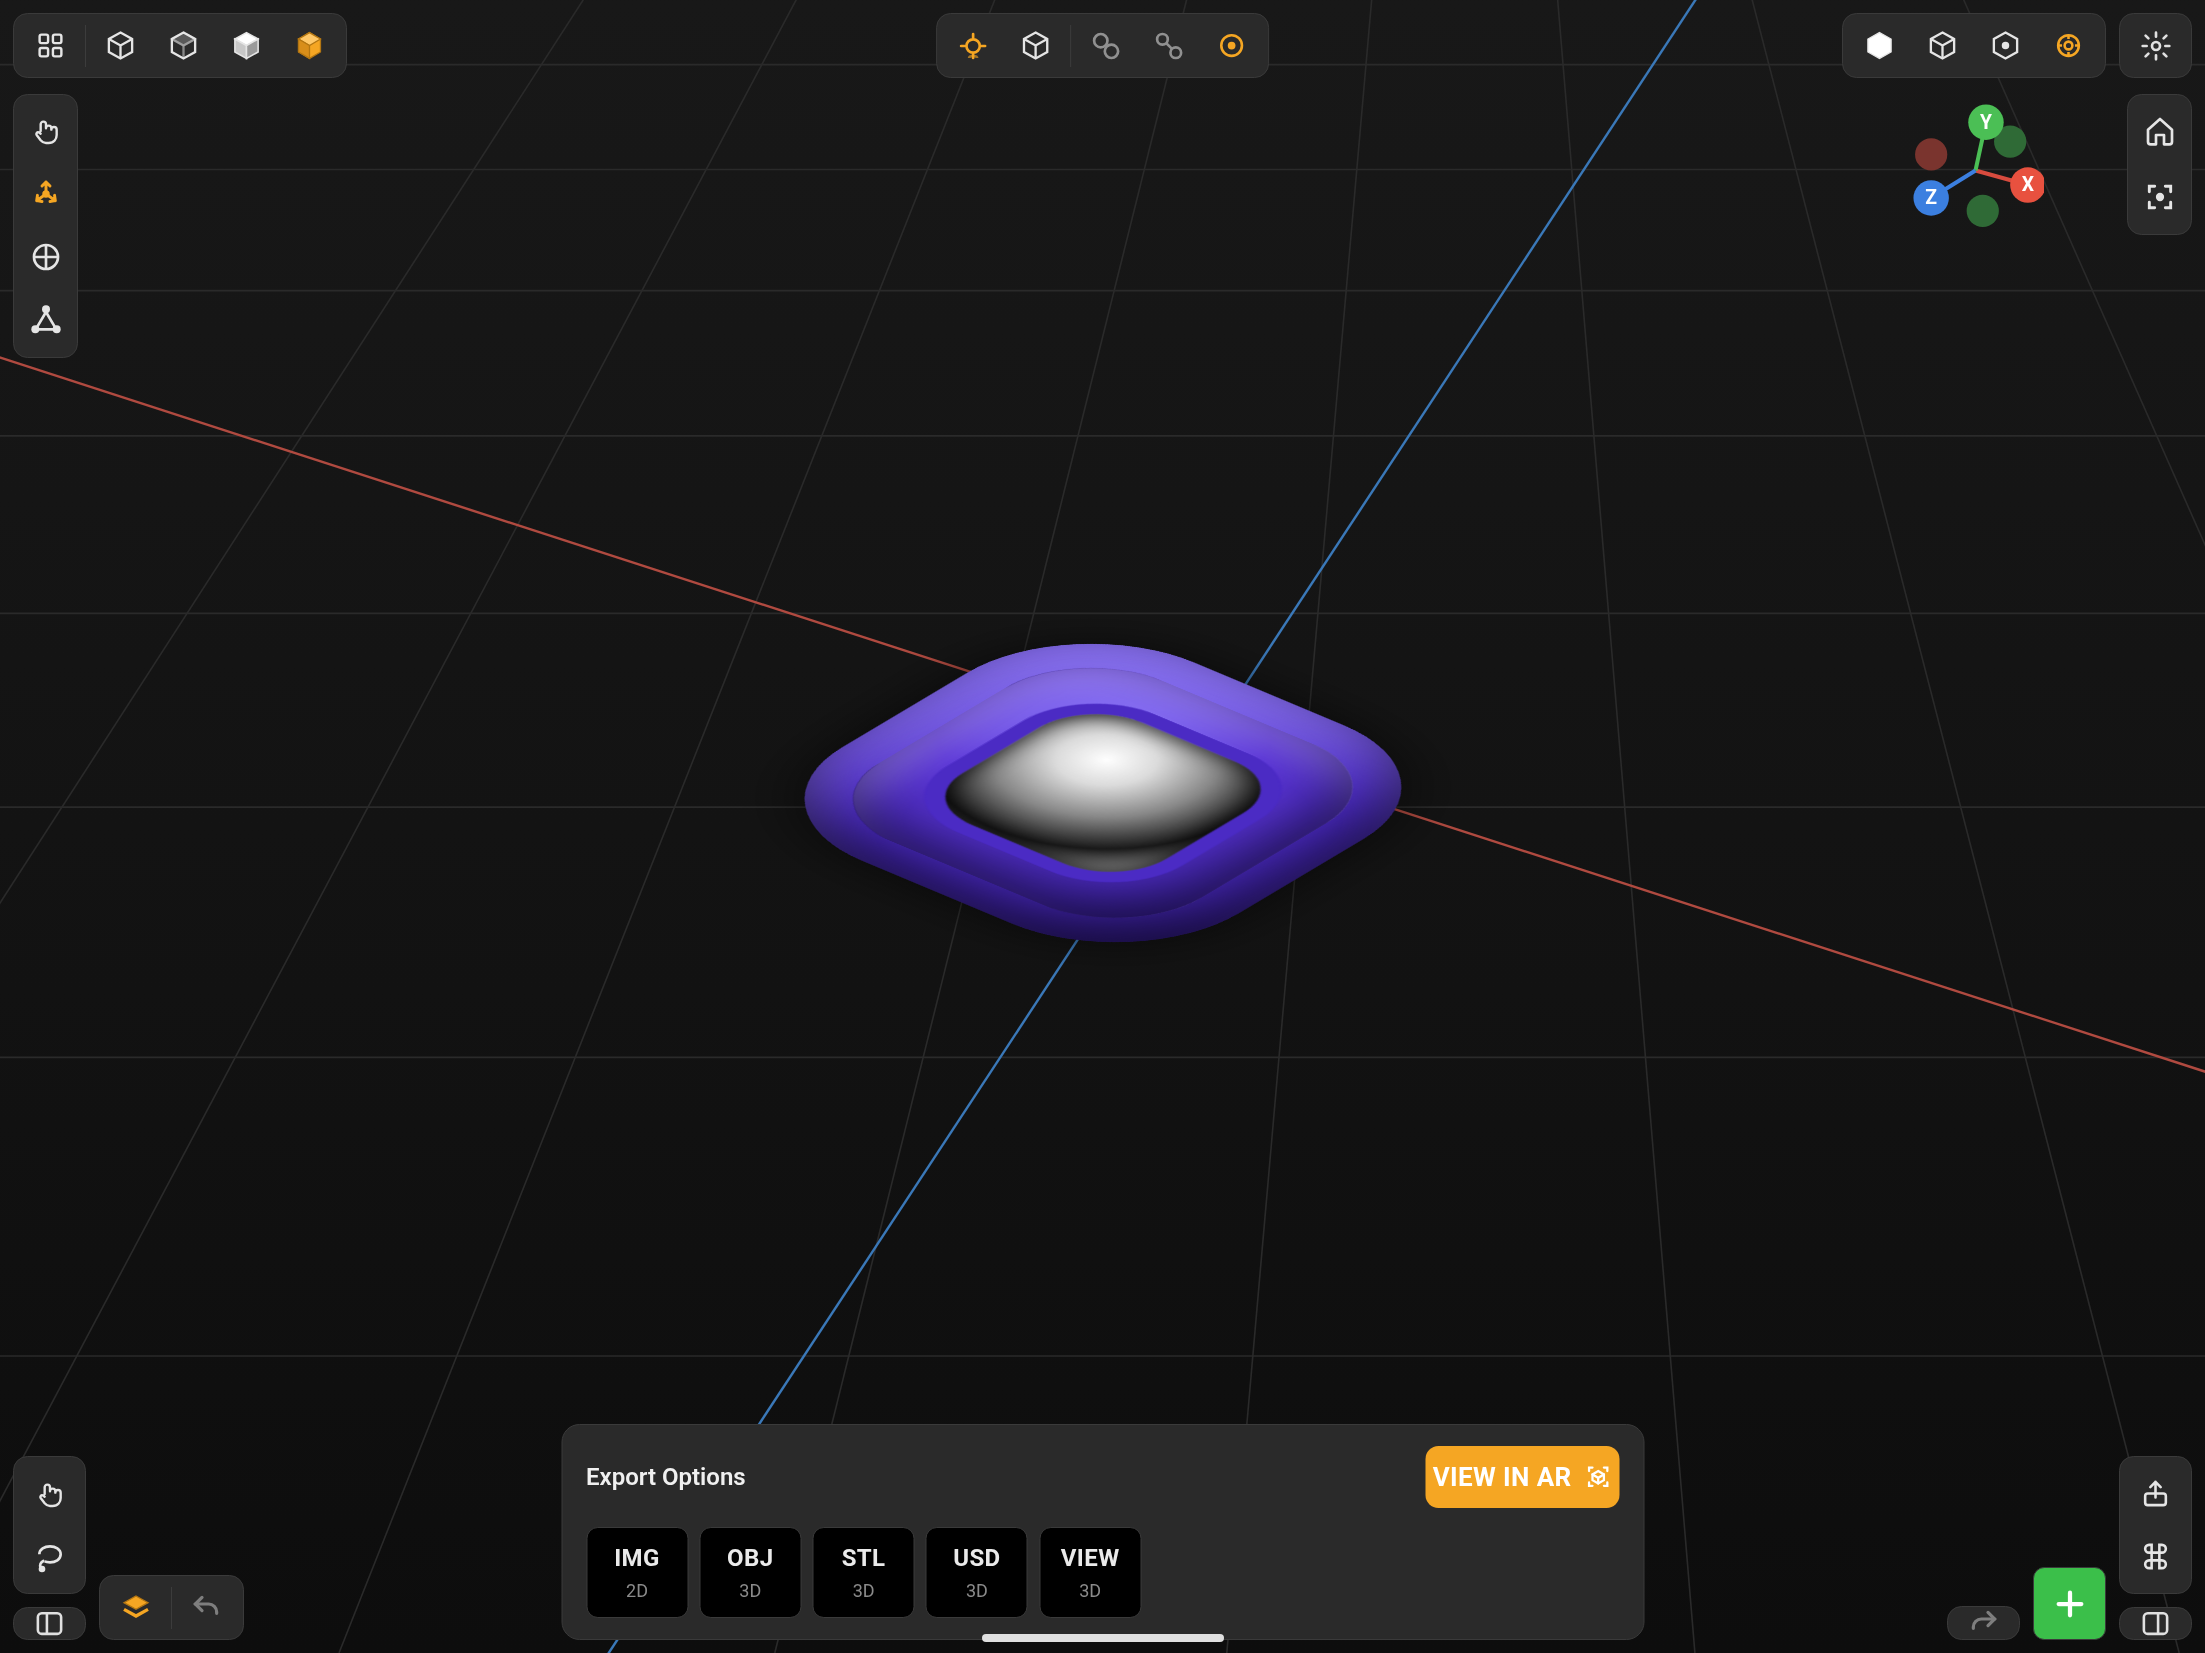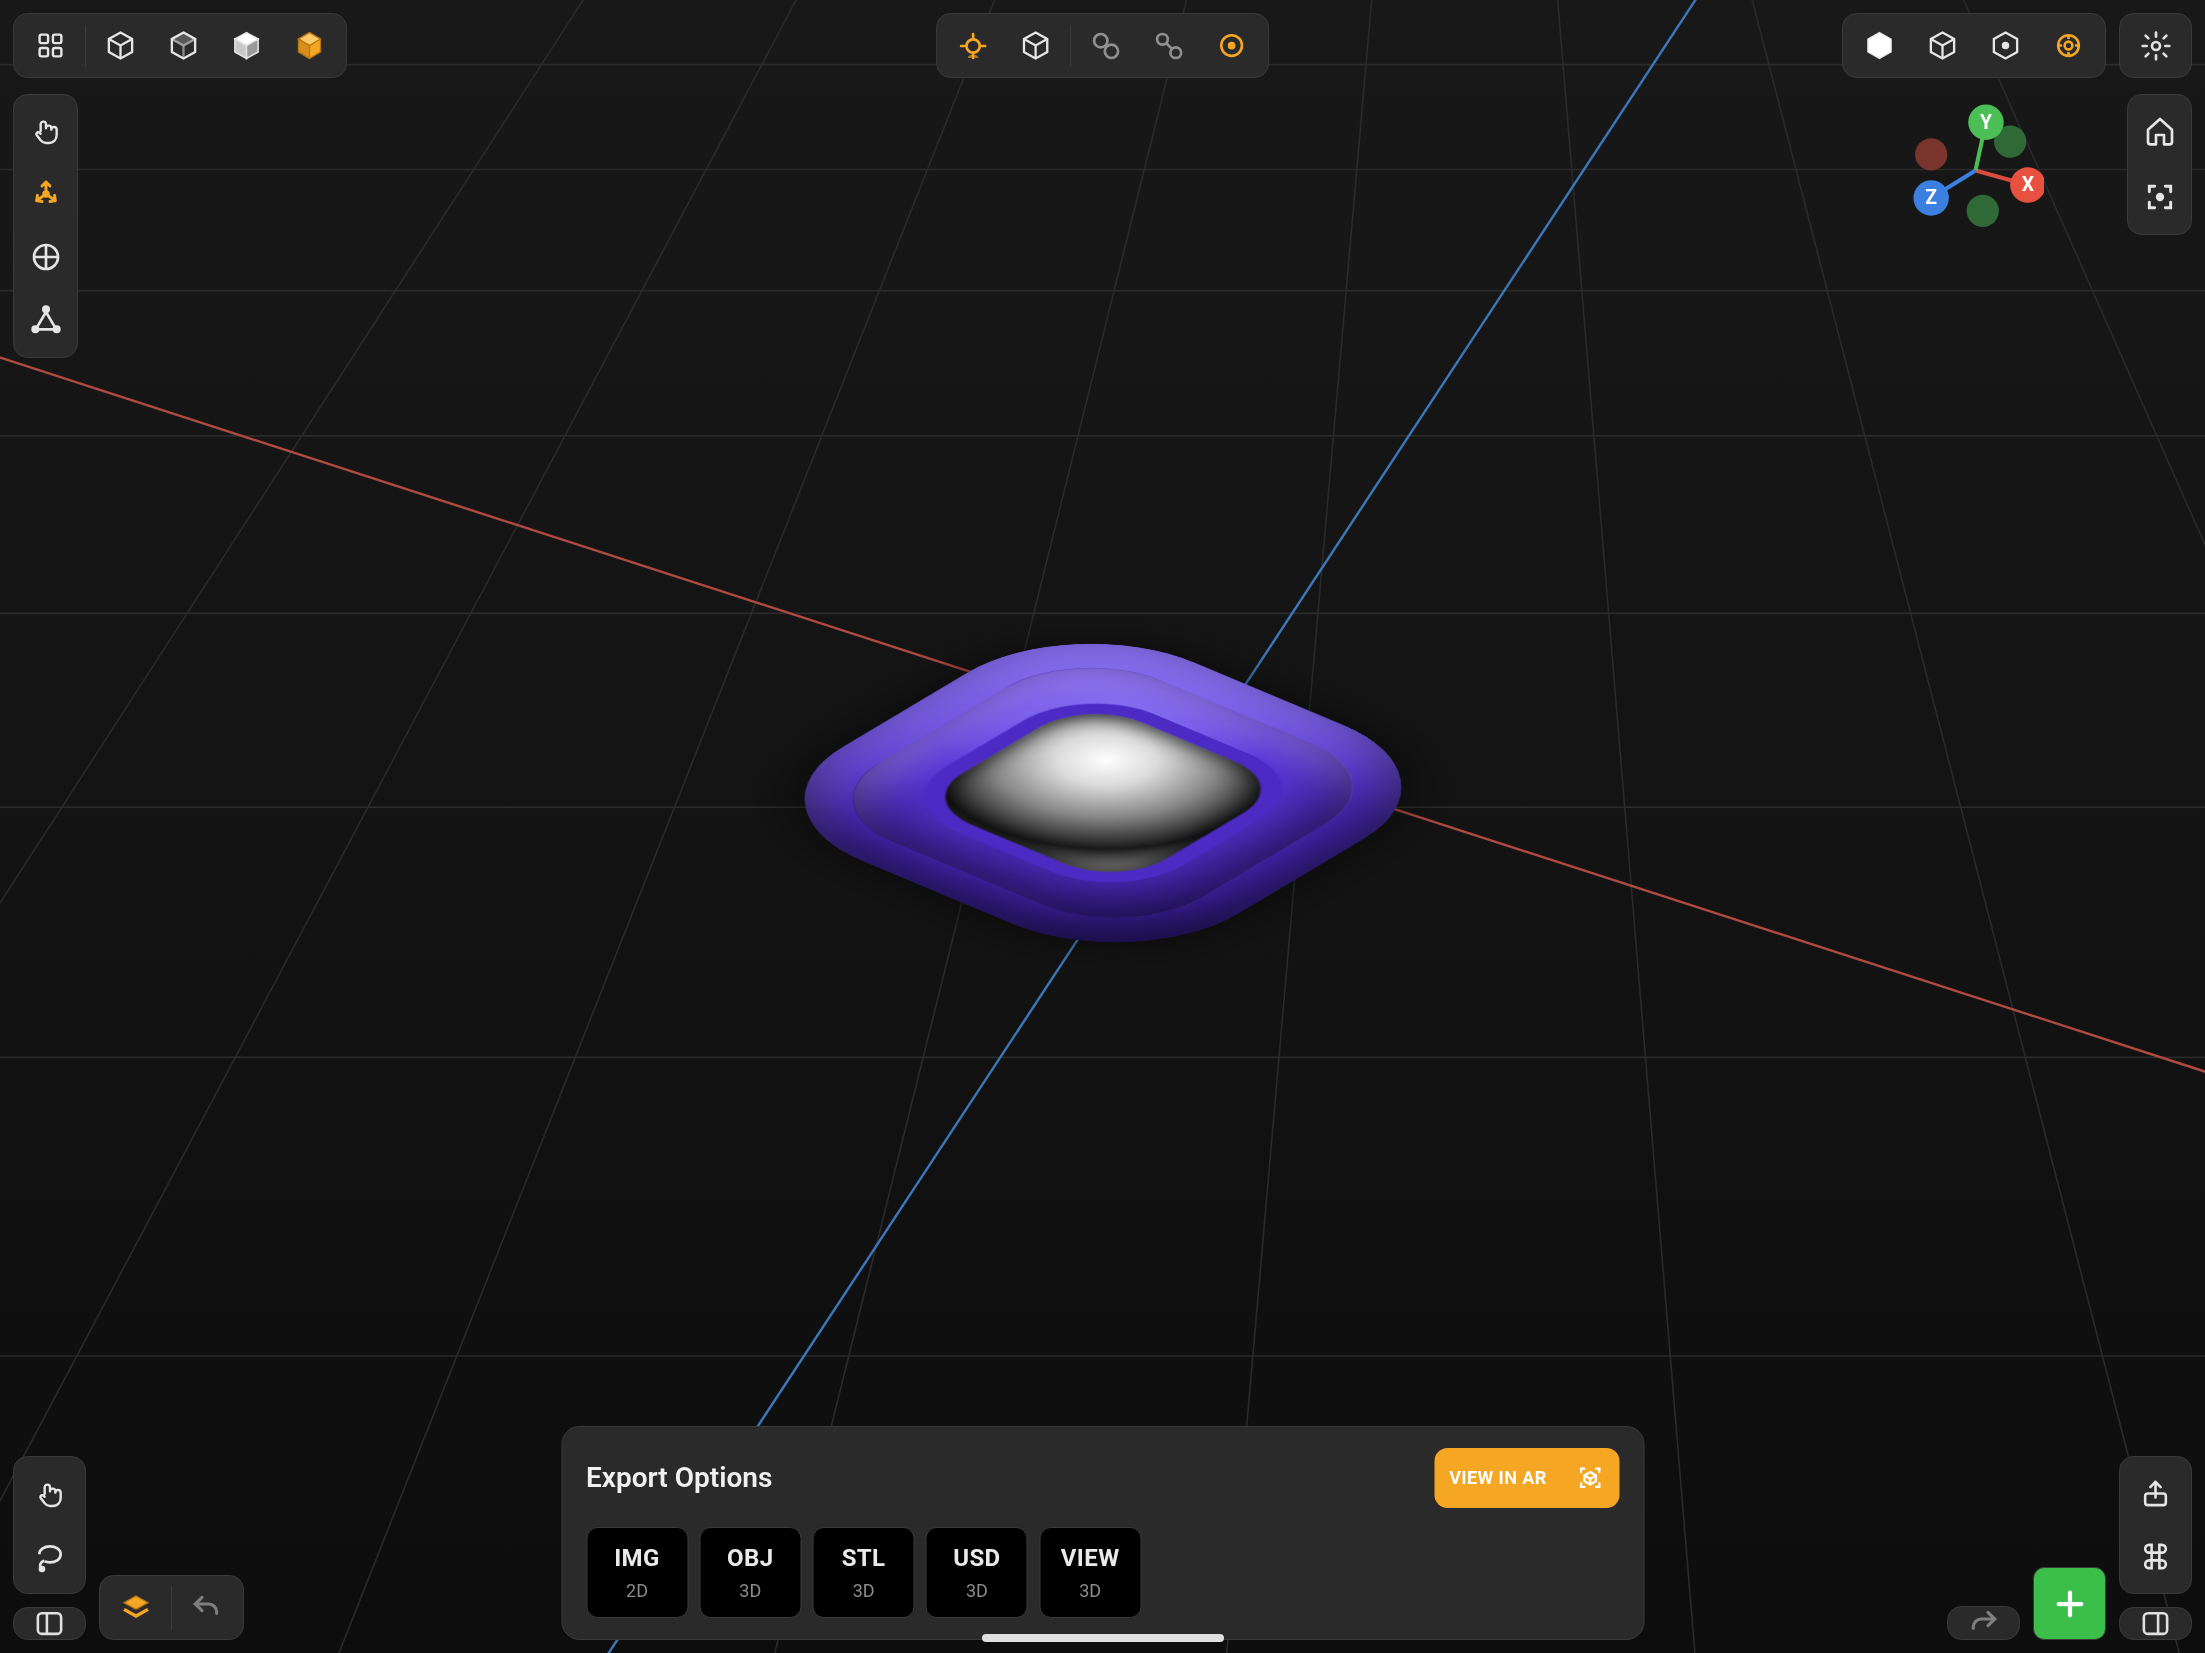--- a/index.html
+++ b/index.html
@@ -24,22 +24,22 @@
   #left-bottom .row{padding:0 4.8px}
 
   
   #right-tools{position:absolute;top:94px;right:13px;flex-direction:column;padding:4.8px 0;gap:3.2px}
   #right-bottom{position:absolute;bottom:13px;right:13px;display:flex;gap:13px;align-items:flex-end}
   #right-bottom .col{flex-direction:column;padding:4.8px 0}
 
   
   #export{position:absolute;bottom:13px;left:50%;transform:translateX(-50%);background:#2a2a2a;border:0.8px solid #3a3a3a;border-radius:18px;padding:21px 24px;width:1033px;display:flex;flex-direction:column;gap:19.4px}
   #export-header{display:flex;justify-content:space-between;align-items:center}
-  #export-title{font-size:28px;font-weight:600;color:#f0f0f0}
-  #view-ar{background:#f5a623;color:#fff;font-size:18px;font-weight:700;letter-spacing:0.4px;padding:16px 15px;border-radius:13px;display:flex;align-items:center;gap:30px;cursor:pointer}
+  #export-title{font-size:24px;font-weight:600;color:#f0f0f0}
+  #view-ar{background:#f5a623;color:#fff;font-size:26px;font-weight:700;letter-spacing:0.4px;padding:16px 7px;border-radius:13px;display:flex;align-items:center;gap:13px;cursor:pointer}
   #export-formats{display:flex;gap:11.3px}
   .fmt{background:#000000;border:0.8px solid #3a3a3a;border-radius:11.3px;width:100px;height:89px;display:flex;flex-direction:column;align-items:center;justify-content:center;gap:8px;cursor:pointer}
   .fmt .big{font-size:24px;font-weight:700;color:#eaeaea;letter-spacing:0.4px}
   .fmt .small{font-size:18px;color:#8a8a8a}
 
   
   #gizmo{position:absolute;top:98px;right:161px;width:137px;height:137px}
 
   
   #home-ind{position:absolute;bottom:11.3px;left:50%;transform:translateX(-50%);width:242px;height:8px;border-radius:4.8px;background:#e0e0e0}

